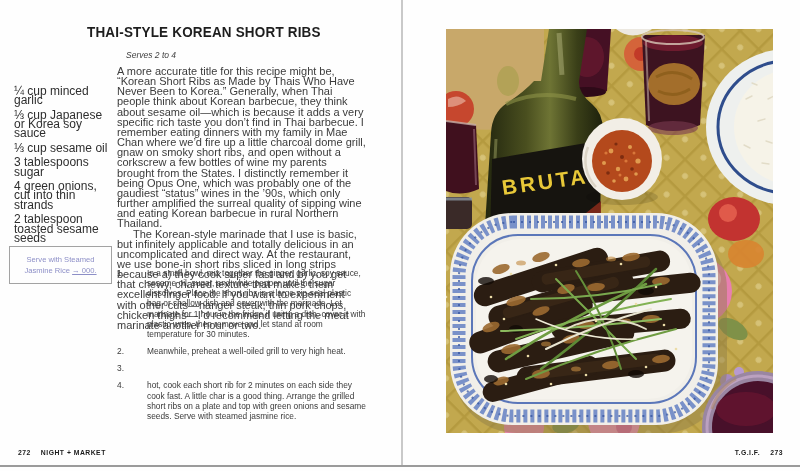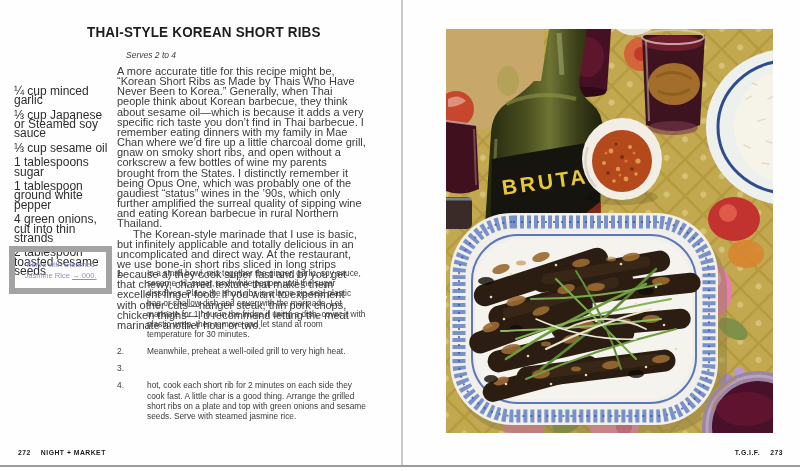--- a/index.html
+++ b/index.html
@@ -10,21 +10,21 @@
   .bottom-edge { position:absolute; left:0; top:465px; width:800px; height:2px; background:#9b9b9b; }
 
   .title { position:absolute; left:87px; top:24px; font-size:14.5px; font-weight:bold;
            color:#1d1d1d; letter-spacing:0.2px; transform:scaleX(0.93); transform-origin:left top; white-space:nowrap; }
   .serves { position:absolute; left:126px; top:50px; font-size:8.5px; font-style:italic; color:#3d3d3d; }
 
   .ingredients { position:absolute; left:14px; top:87px; width:102px; font-size:12px;
                  line-height:9.3px; color:#2e2e2e; }
   .ingredients .ing { margin-bottom:5.2px; }
 
-  .serve-box { position:absolute; left:9px; top:246px; width:103px; border:6px solid #a3a3a3;
+  .serve-box { position:absolute; left:9px; top:246px; width:103px; border:1px solid #a3a3a3;
                padding:7px 4px; text-align:center; font-size:7.6px; line-height:11px; color:#8d8fc7; }
   .serve-box .ref { text-decoration:underline; }
 
   .bodycol { position:absolute; left:117px; top:66px; width:249px; font-size:11px;
              line-height:10.15px; color:#3b3b3b; }
   .bodycol p.indent { text-indent:16px; }
 
   .steps { position:absolute; left:117px; top:268px; width:249px; font-size:8.35px;
            line-height:10.15px; color:#3b3b3b; }
   .step { display:flex; margin-bottom:7px; }
@@ -42,24 +42,23 @@
 </head>
 <body>
 
 <div class="spread">
 
   <h1 class="title">THAI-STYLE KOREAN SHORT RIBS</h1>
   <div class="serves">Serves 2 to 4</div>
 
   <div class="ingredients">
     <div class="ing">¼ cup minced garlic</div>
-    <div class="ing">⅓ cup Japanese or Steamed soy sauce</div>
+    <div class="ing">⅓ cup Japanese or Korea soy sauce</div>
     <div class="ing">⅓ cup sesame oil</div>
-    <div class="ing">1 tablespoons sugar</div>
-    <div class="ing">1 tablespoon ground white pepper</div>
+    <div class="ing">3 tablespoons sugar</div>
     <div class="ing">4 green onions, cut into thin strands</div>
     <div class="ing">2 tablespoon toasted sesame seeds</div>
   </div>
 
   <div class="serve-box"><span>Serve with Steamed Jasmine Rice </span><span class="ref">→ 000.</span></div>
 
   <div class="bodycol">
     <p>A more accurate title for this recipe might be, “Korean Short Ribs as Made by Thais Who Have Never Been to Korea.” Generally, when Thai people think about Korean barbecue, they think about sesame oil—which is because it adds a very specific rich taste you don’t find in Thai barbecue. I remember eating dinners with my family in Mae Chan where we’d fire up a little charcoal dome grill, gnaw on smoky short ribs, and open without a corkscrew a few bottles of wine my parents brought from the States. I distinctly remember it being Opus One, which was probably one of the gaudiest “status” wines in the ’90s, which only further amplified the surreal quality of sipping wine and eating Korean barbecue in rural Northern Thailand.</p>
     <p class="indent">The Korean-style marinade that I use is basic, but infinitely applicable and totally delicious in an uncomplicated and direct way. At the restaurant, we use bone-in short ribs sliced in long strips because a) they cook super fast and b) you get that chewy, charred texture that makes them excellent finger food. If you want to experiment with other cuts—hanger steak, thin pork chops, chicken thighs—I’d recommend letting the meat marinate another hour or two.</p>
   </div>

